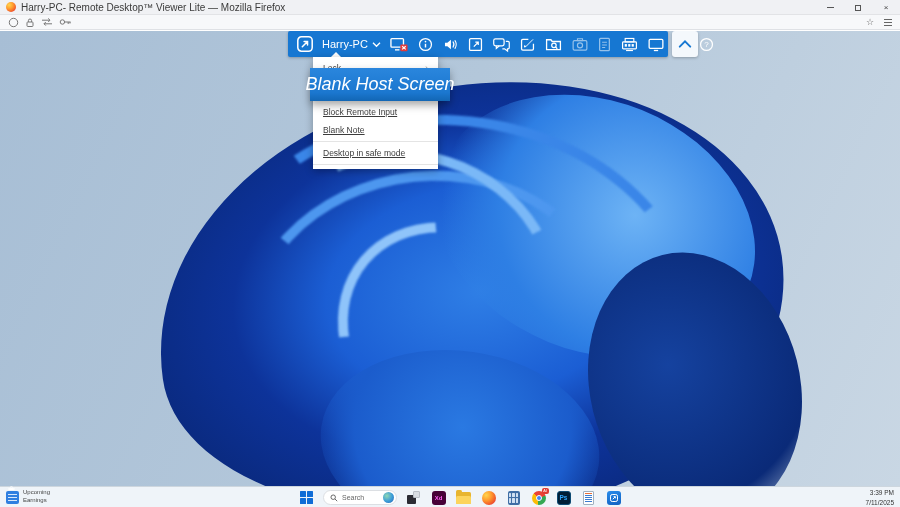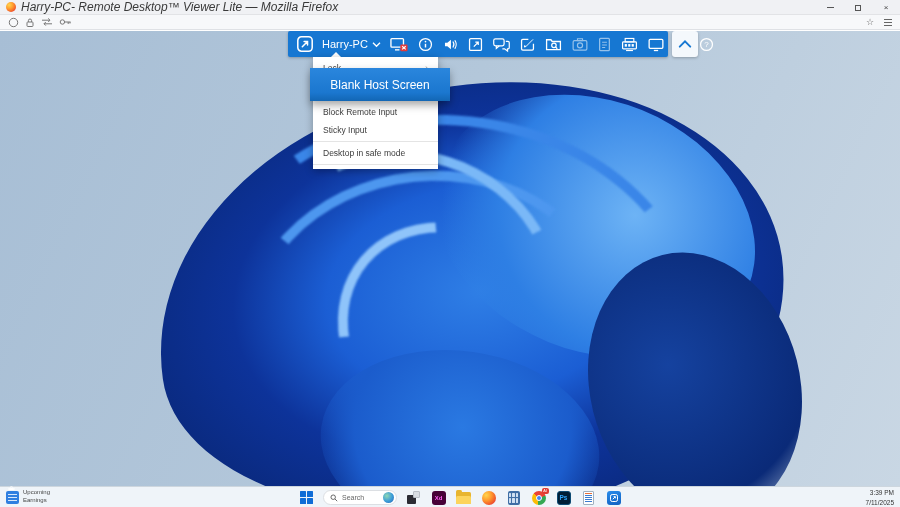--- a/index.html
+++ b/index.html
@@ -4,21 +4,21 @@
 <style>
   * { margin:0; padding:0; box-sizing:border-box; }
   html,body { width:900px; height:507px; overflow:hidden; }
   body { font-family:"Liberation Sans", sans-serif; position:relative; background:#fff; }
 
   
   .titlebar { position:absolute; left:0; top:0; width:900px; height:15px;
     background:#f0f1f4; border-bottom:1px solid #e2e3e6; display:flex; align-items:center; }
   .ff-logo { width:10px; height:10px; border-radius:50%; margin:0 5px 0 6px;
     background:radial-gradient(circle at 32% 30%, #ffd54d 0%, #ff9a2e 40%, #f0542c 75%, #b5338a 100%); }
-  .title-text { font-size:12px; color:#3a3a3a; white-space:nowrap;font-style:italic; }
+  .title-text { font-size:10px; color:#3a3a3a; white-space:nowrap; }
   .win-controls { position:absolute; right:0; top:0; height:15px; display:flex; }
   .win-btn { width:28px; height:15px; display:flex; align-items:center; justify-content:center;
     font-size:8px; color:#444; cursor:default; }
   .max-glyph { width:6px; height:6px; border:1px solid #555; display:inline-block; }
   .min-glyph { width:7px; height:1px; background:#555; display:inline-block; }
 
   .urlbar { position:absolute; left:0; top:15px; width:900px; height:15px;
     background:#f7f8fa; border-bottom:1px solid #dfe1e5; display:flex; align-items:center; }
   .url-icons { display:flex; align-items:center; gap:6px; margin-left:8px; }
   .url-icons svg { display:block; }
@@ -63,30 +63,30 @@
   .collapse-btn { position:absolute; left:672px; top:0px; width:26px; height:26px;
     background:#f4f8fc; border-radius:3px; display:flex; align-items:center; justify-content:center;
     box-shadow:0 1px 3px rgba(0,0,0,.25); z-index:30; }
   .menu-notch { position:absolute; left:328px; top:21px; width:0; height:0; z-index:31;
     border-left:8px solid transparent; border-right:8px solid transparent; border-bottom:8px solid #fff; }
 
   
   .dropdown { position:absolute; left:313px; top:26px; width:125px; z-index:32;
     background:#fff; box-shadow:0 2px 8px rgba(0,0,0,.3); padding:2px 0; }
   .menu-item { height:18px; display:flex; align-items:center; padding:3px 10px;
-    font-size:8.5px; color:#3c3c3c; white-space:nowrap; justify-content:space-between; }
+    font-size:8.5px; color:#3c3c3c; white-space:nowrap; justify-content:space-between;text-decoration:underline; }
   .menu-item .sub-arrow { color:#9a9a9a; font-size:9px; }
   .menu-sep { height:1px; background:#e4e4e4; margin:2px 0; }
   .menu-item.danger { color:#f05a56; font-weight:bold; }
   .menu-spacer { height:26px; }
 
   .highlight-item { position:absolute; left:310px; top:37px; width:140px; height:33px; z-index:40;
     background:linear-gradient(180deg,#2a86dd 0%, #1b77cf 75%, #1266b4 100%);
     display:flex; align-items:center; justify-content:center;
-    color:#fff; font-size:12px; box-shadow:0 4px 8px rgba(0,0,0,.35); white-space:nowrap; }
+    color:#fff; font-size:18px; box-shadow:0 4px 8px rgba(0,0,0,.35); white-space:nowrap;font-style:italic; }
 
   
   .taskbar { position:absolute; left:0; top:486px; width:900px; height:21px;
     background:#eff4f9; border-top:1px solid #cdd6de; display:flex; align-items:center; }
   .widget { display:flex; align-items:center; gap:4px; padding:0 6px; height:100%; }
   .widget-icon { position:relative; width:13px; height:13px; background:#2f7fe0; border-radius:2px; }
   .widget-icon i { position:absolute; left:2px; right:2px; height:1.2px; background:#d8e8fa; }
   .widget-badge { position:absolute; right:-3px; top:-3px; width:7px; height:7px; border-radius:50%;
     background:#e03b34; color:#fff; font-size:4.5px; font-style:normal; display:flex; align-items:center;
     justify-content:center; border:0.5px solid #fff; }
@@ -272,21 +272,21 @@
 
   <div class="menu-notch"></div>
 
   <div class="dropdown">
     <div class="menu-item">
       <span>Lock</span>
       <span class="sub-arrow">›</span>
     </div>
     <div class="menu-spacer"></div>
     <div class="menu-item">Block Remote Input</div>
-    <div class="menu-item">Sticky Input</div>
+    <div class="menu-item">Blank Note</div>
     <div class="menu-sep"></div>
     <div class="menu-item">Desktop in safe mode</div>
     <div class="menu-sep"></div>
   </div>
 
   <div class="highlight-item">Blank Host Screen</div>
 </div>
 
 <div class="taskbar">
   <div class="widget">

